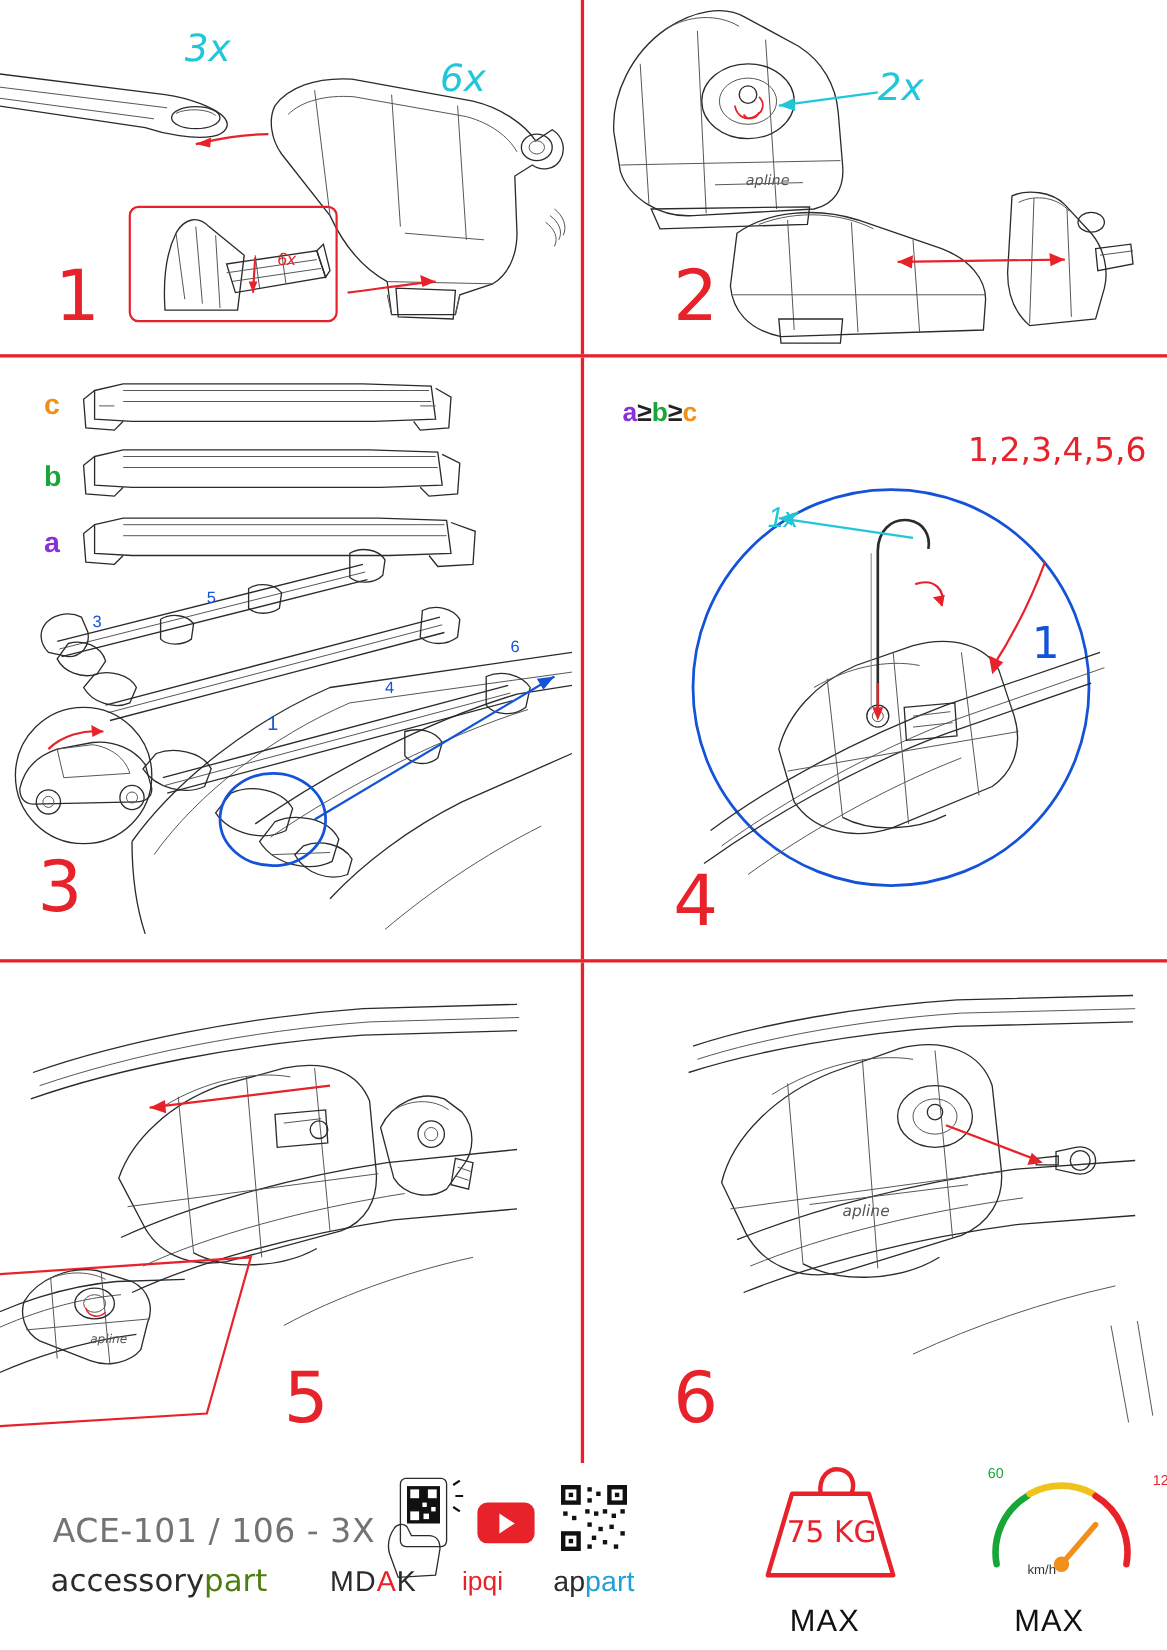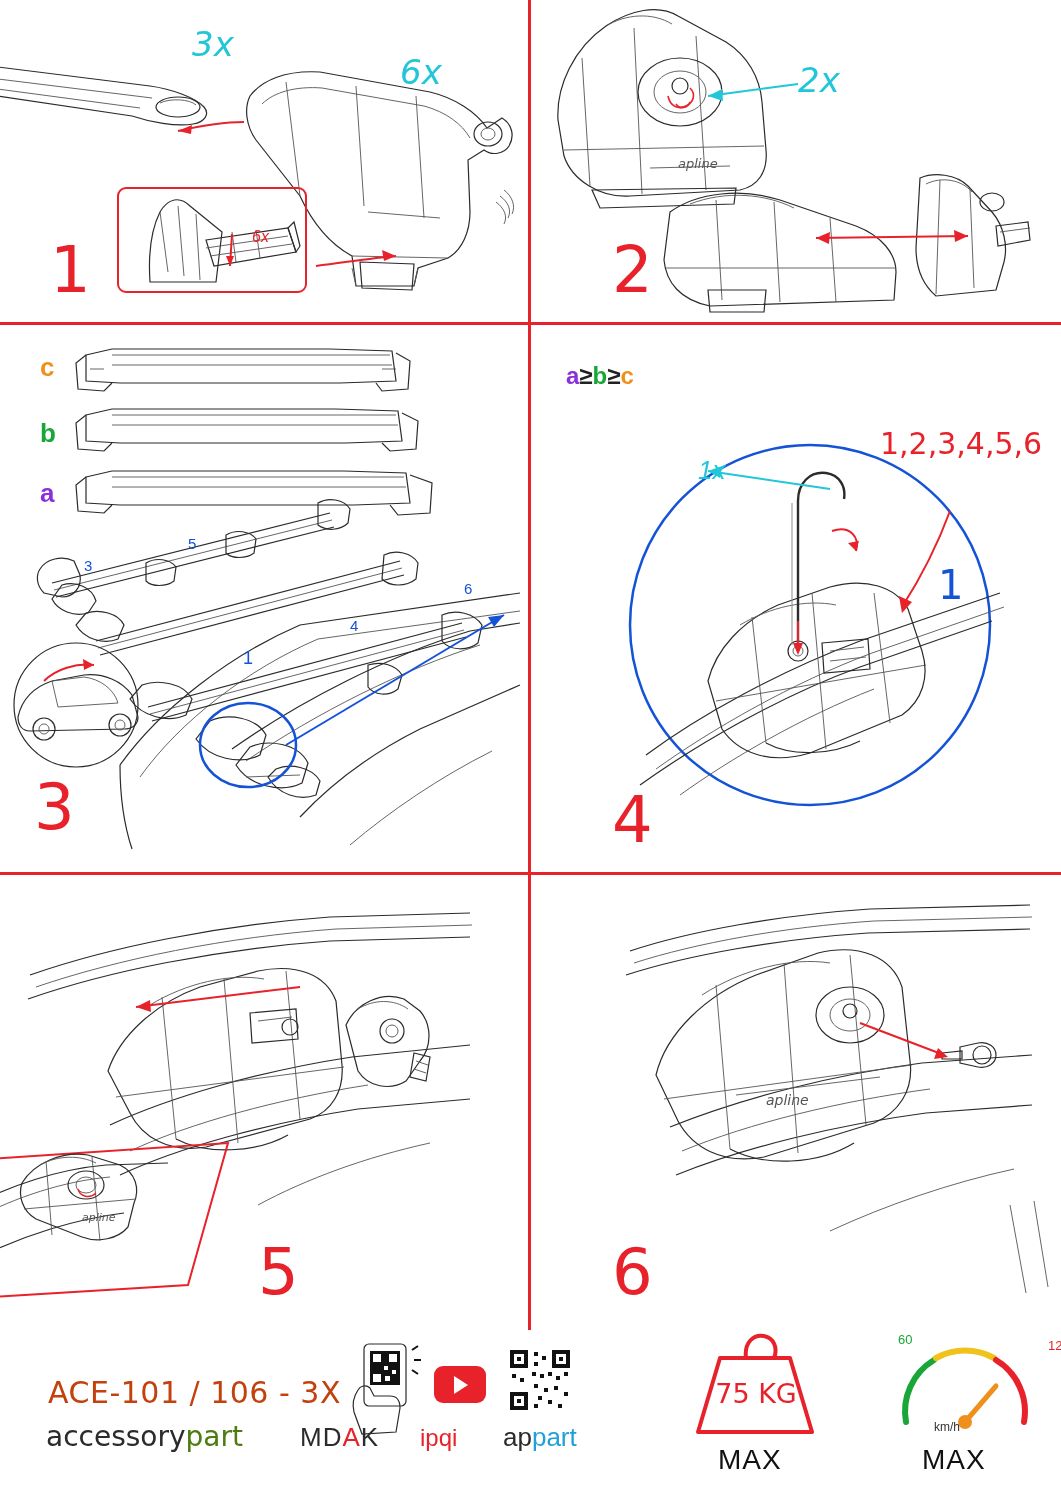--- a/index.html
+++ b/index.html
@@ -40,33 +40,33 @@
   
   svg{position:absolute;left:0;top:0;overflow:visible;}
   .ln{fill:none;stroke:#2b2b2b;stroke-width:1.2;}
   .ln-thin{fill:none;stroke:#555;stroke-width:0.9;}
   .arr-red{fill:none;stroke:#e8222a;stroke-width:2;}
   .arr-cyan{fill:none;stroke:#21c7d8;stroke-width:2;}
   .arr-blue{fill:none;stroke:#1452d8;stroke-width:2;}
   .box-red{fill:none;stroke:#e8222a;stroke-width:2;}
   .circ-blue{fill:none;stroke:#1452d8;stroke-width:2.5;}
   .model{
-    position:absolute;left:48px;top:1375px;color:#c2410c;
+    position:absolute;left:48px;top:1375px;color:#737373;
     font-size:30px;font-family:"DejaVu Sans",sans-serif;letter-spacing:.5px;
   }
   .brand1{position:absolute;left:46px;top:1420px;font-size:28px;font-family:"DejaVu Sans",sans-serif;}
   .brand1 .b-a{color:#2b2b2b;}
   .brand1 .b-b{color:#4d7c0f;}
   .brand2{position:absolute;left:300px;top:1422px;font-size:26px;color:#2b2b2b;letter-spacing:1px;}
   .brand2 .accent{color:#e8222a;}
   .brand3{position:absolute;left:420px;top:1424px;font-size:24px;color:#e8222a;}
   .brand4{position:absolute;left:503px;top:1422px;font-size:26px;color:#2b2b2b;}
   .brand4 .accent{color:#21a0d8;}
 
-  .maxlabel{position:absolute;font-size:28px;color:#111;letter-spacing:1px;}
+  .maxlabel{position:absolute;font-size:28px;color:#111;letter-spacing:1px;margin-top:14px;}
 
   .kgtext{
     position:absolute;color:#e8222a;font-size:27px;font-family:"DejaVu Sans",sans-serif;
   }
   .kmh{position:absolute;font-size:12px;color:#333;}
   .gnum{position:absolute;font-size:13px;}
 </style>
 </head>
 <body>
 
@@ -116,21 +116,21 @@
     <path class="ln" d="M288 228 L294 222 L300 246 L296 252 Z"></path>
     <path class="ln-thin" d="M232 232 L236 262"></path>
     <path class="ln-thin" d="M256 230 L260 258"></path>
     <path class="arr-red" d="M232 234 L230 266"></path>
     <path fill="#e8222a" d="M230 266 l-4 -10 l8 0 z"></path>
 
     <path class="arr-red" d="M316 266 C348 262 372 258 396 256"></path>
     <path fill="#e8222a" d="M396 256 l-14 -6 l2 11 z"></path>
   </svg>
 
-  <div class="lbl count cyan" style="left:192px;top:24px;">3x</div>
+  <div class="lbl count cyan" style="left:168px;top:24px;">3x</div>
   <div class="lbl count cyan" style="left:400px;top:52px;">6x</div>
   <div class="lbl" style="left:252px;top:228px;font-size:16px;color:#e8222a;font-style:italic;">6x</div>
   <div class="stepnum" style="left:50px;top:238px;">1</div>
 
   <svg width="531" height="322" viewBox="0 0 531 322" style="left:530px;">
 
     <path class="ln" d="M28 120 C26 86 44 48 76 26 C100 10 128 4 148 16 L196 42 C218 56 230 78 232 102 L236 150 C238 172 228 186 210 190 L100 196 C70 198 42 180 34 156 Z"></path>
     <path class="ln-thin" d="M76 26 C96 14 122 12 142 24"></path>
     <path class="ln-thin" d="M52 58 L60 186"></path>
     <path class="ln-thin" d="M104 28 L112 194"></path>
@@ -300,21 +300,21 @@
     <path fill="#e8222a" d="M268 330 l-5 -12 l10 0 z"></path>
 
     <path class="arr-red" d="M420 186 C406 224 390 254 372 282" stroke-width="3"></path>
     <path fill="#e8222a" d="M372 288 l-3 -17 l13 6 z"></path>
 
     <path class="arr-cyan" d="M178 146 L300 164"></path>
     <path fill="#21c7d8" d="M178 146 l14 -5 l-2 12 z"></path>
   </svg>
 
   <div class="lbl cyan" style="left:698px;top:455px;font-size:26px;font-style:italic;">1x</div>
-  <div class="lbl red" style="left:880px;top:392px;font-size:30px;font-family:'DejaVu Sans',sans-serif;margin-top:34px;">1,2,3,4,5,6</div>
+  <div class="lbl red" style="left:880px;top:392px;font-size:30px;font-family:'DejaVu Sans',sans-serif;">1,2,3,4,5,6</div>
   <div class="lbl blue" style="left:938px;top:562px;font-size:40px;font-family:'DejaVu Sans',sans-serif;">1</div>
   <div class="stepnum" style="left:612px;top:788px;">4</div>
 
   <svg width="528" height="455" viewBox="0 0 528 455" style="top:875px;">
 
     <path class="ln" d="M30 100 C110 72 220 50 330 42 L470 38"></path>
     <path class="ln-thin" d="M36 112 C118 84 226 62 336 54 L472 50"></path>
     <path class="ln" d="M28 124 C108 96 218 74 330 66 L470 62"></path>
     <path class="ln" d="M110 250 C170 222 260 196 352 182 L470 170"></path>
     <path class="ln-thin" d="M130 276 C190 248 278 224 368 210"></path>

